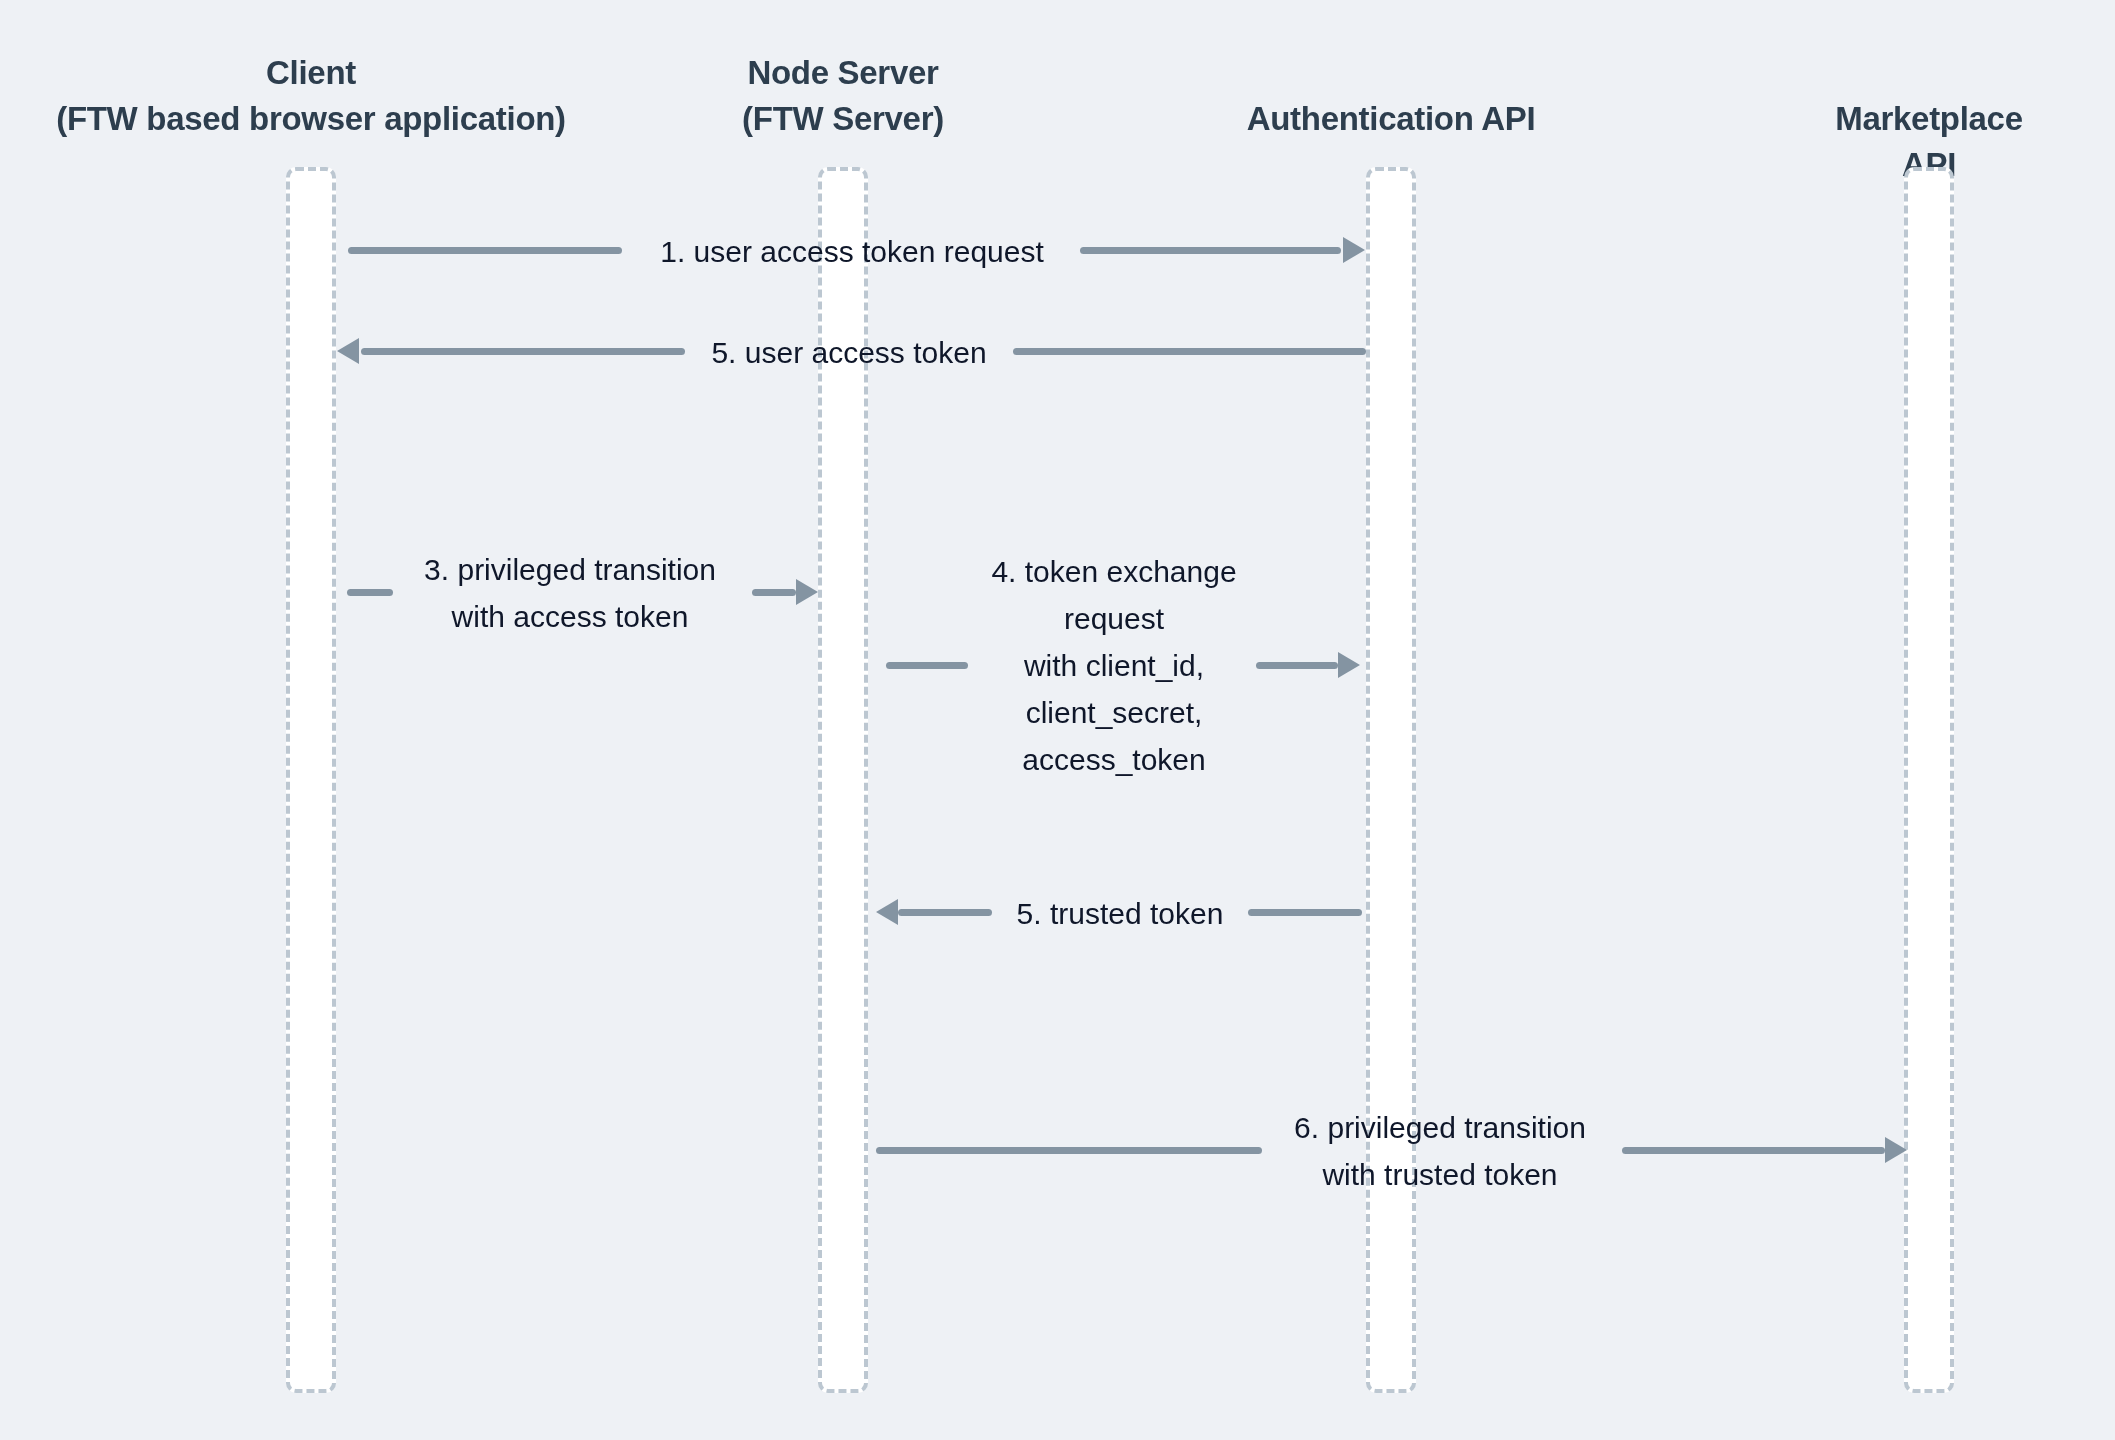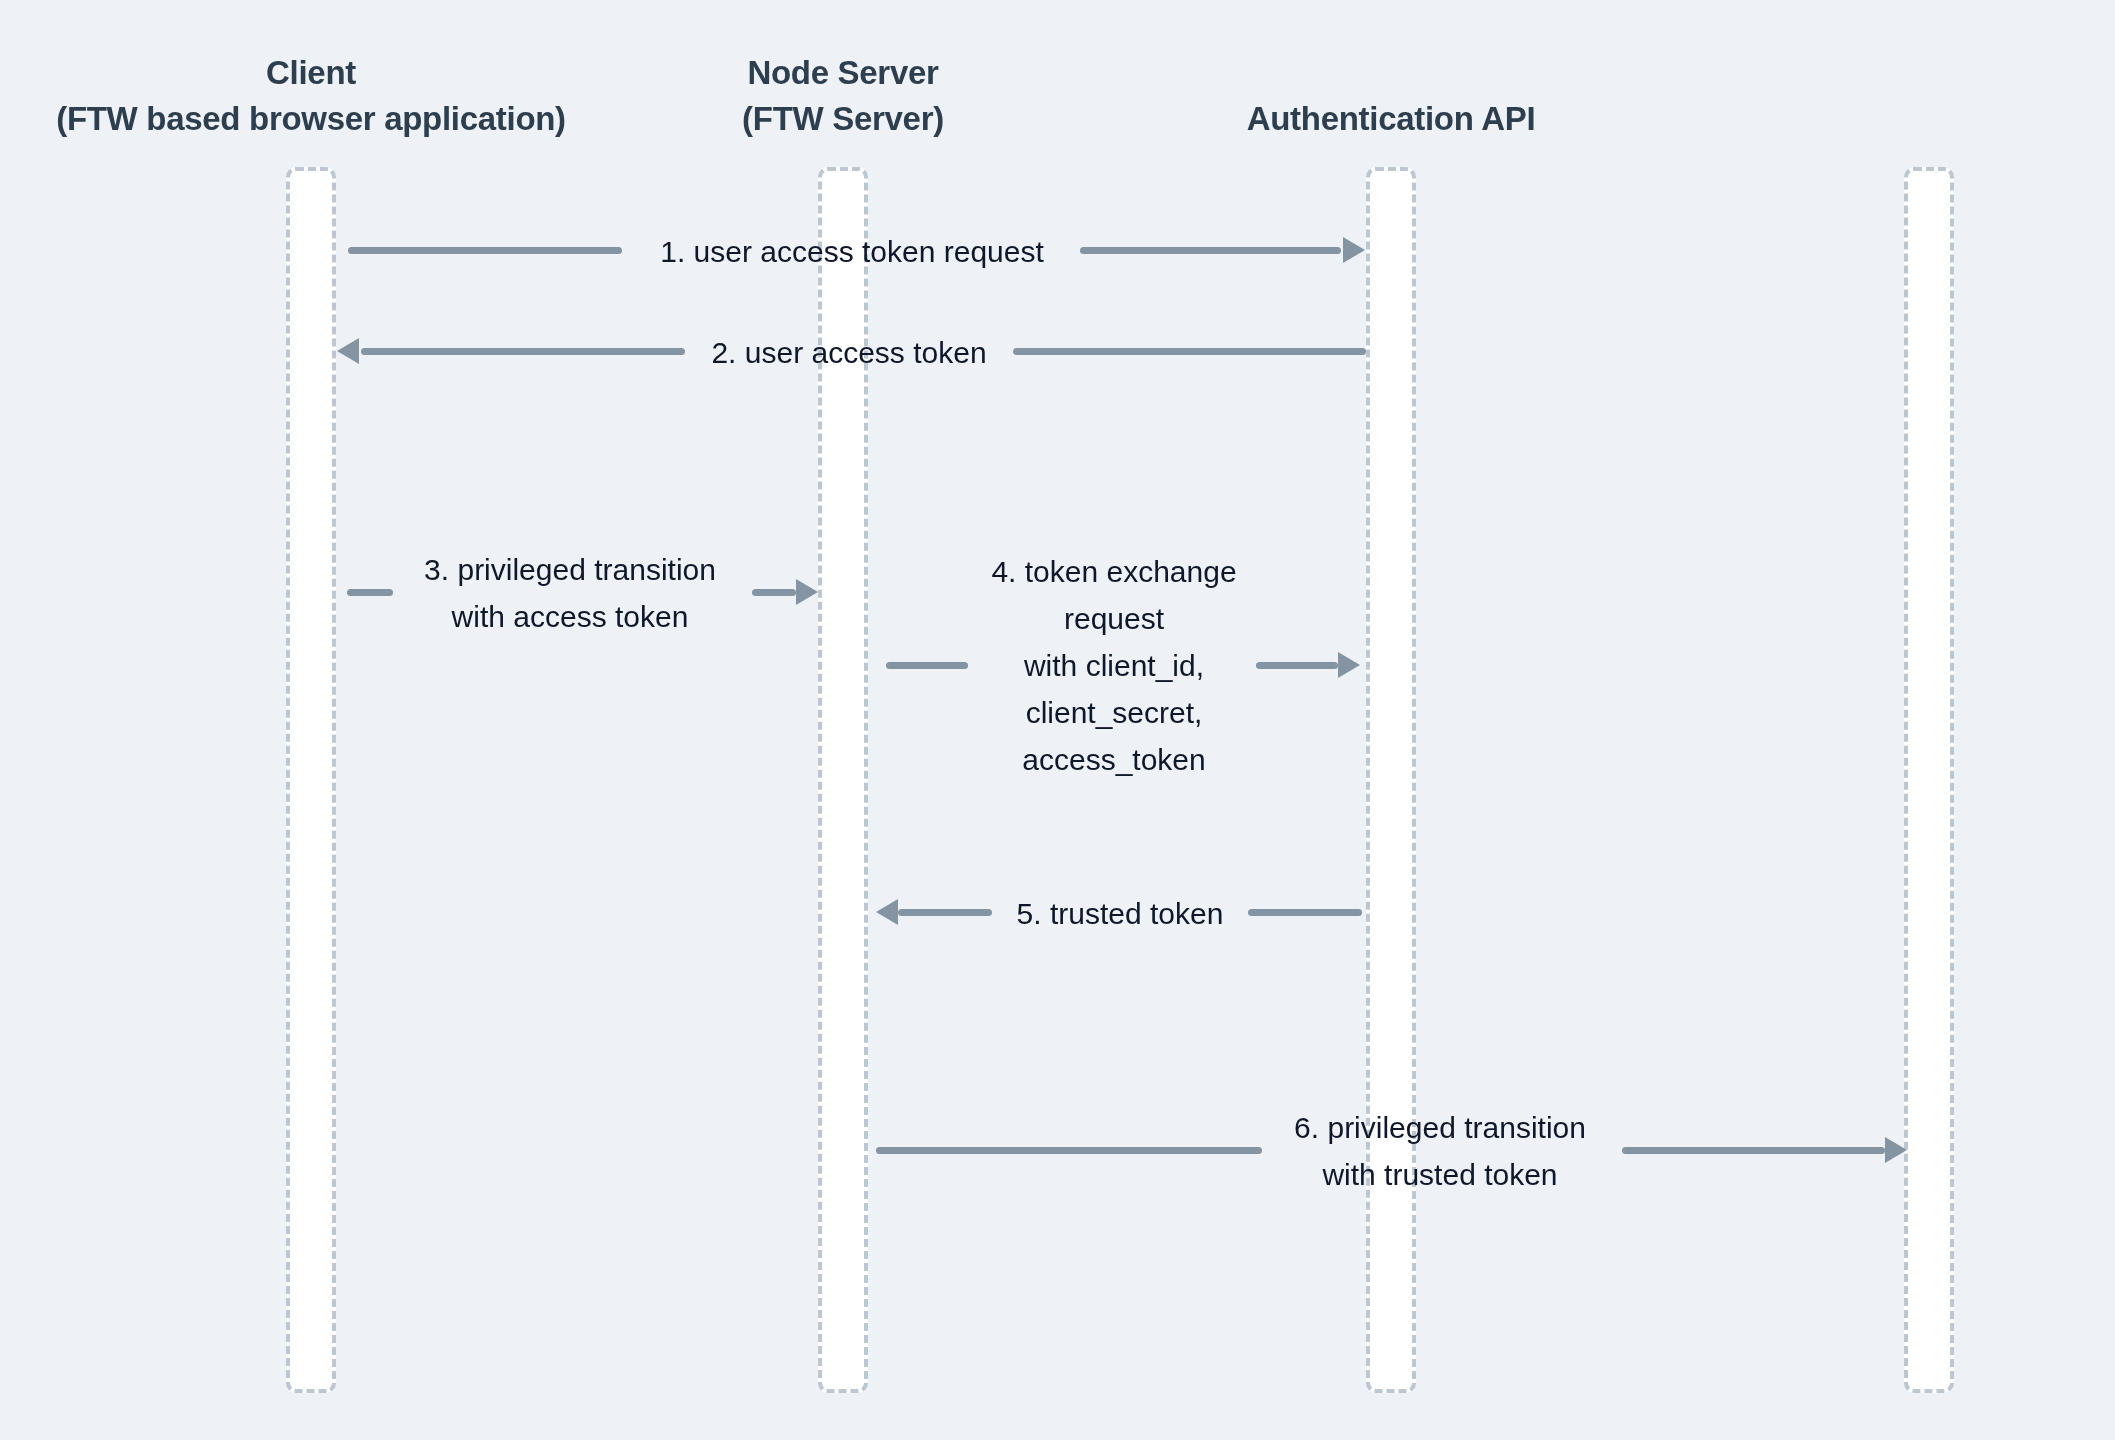--- a/index.html
+++ b/index.html
@@ -74,34 +74,35 @@
 </head>
 <body>
 
 <div class="canvas">
 
   <div class="actor-header" style="left:311px; top:50px;">Client
 (FTW based browser application)</div>
   <div class="actor-header" style="left:1391px; top:96px;">Authentication API</div>
   <div class="actor-header" style="left:843px; top:50px;">Node Server
 (FTW Server)</div>
+  <div class="actor-header" style="left:1929px; top:96px;">Marketplace API</div>
 
   <div class="lifeline" style="left:286px;"></div>
   <div class="lifeline" style="left:818px;"></div>
   <div class="lifeline" style="left:1366px;"></div>
   <div class="lifeline" style="left:1904px;"></div>
 
   <div class="seg" style="left:348px; top:247px; width:274px;"></div>
   <div class="msg-label" style="left:852px; top:251px;">1. user access token request</div>
   <div class="seg" style="left:1080px; top:247px; width:261px;"></div>
   <div class="head right" style="left:1343px; top:237px;"></div>
 
   <div class="head left" style="left:337px; top:338px;"></div>
   <div class="seg" style="left:361px; top:348px; width:324px;"></div>
-  <div class="msg-label" style="left:849px; top:352px;">2. user access token</div>
+  <div class="msg-label" style="left:849px; top:352px;">5. user access token</div>
   <div class="seg" style="left:1013px; top:348px; width:353px;"></div>
 
   <div class="seg" style="left:347px; top:589px; width:46px;"></div>
   <div class="msg-label" style="left:570px; top:593px;">3. privileged transition
 with access token</div>
   <div class="seg" style="left:752px; top:589px; width:44px;"></div>
   <div class="head right" style="left:796px; top:579px;"></div>
 
   <div class="seg" style="left:886px; top:662px; width:82px;"></div>
   <div class="msg-label" style="left:1114px; top:665px;">4. token exchange

